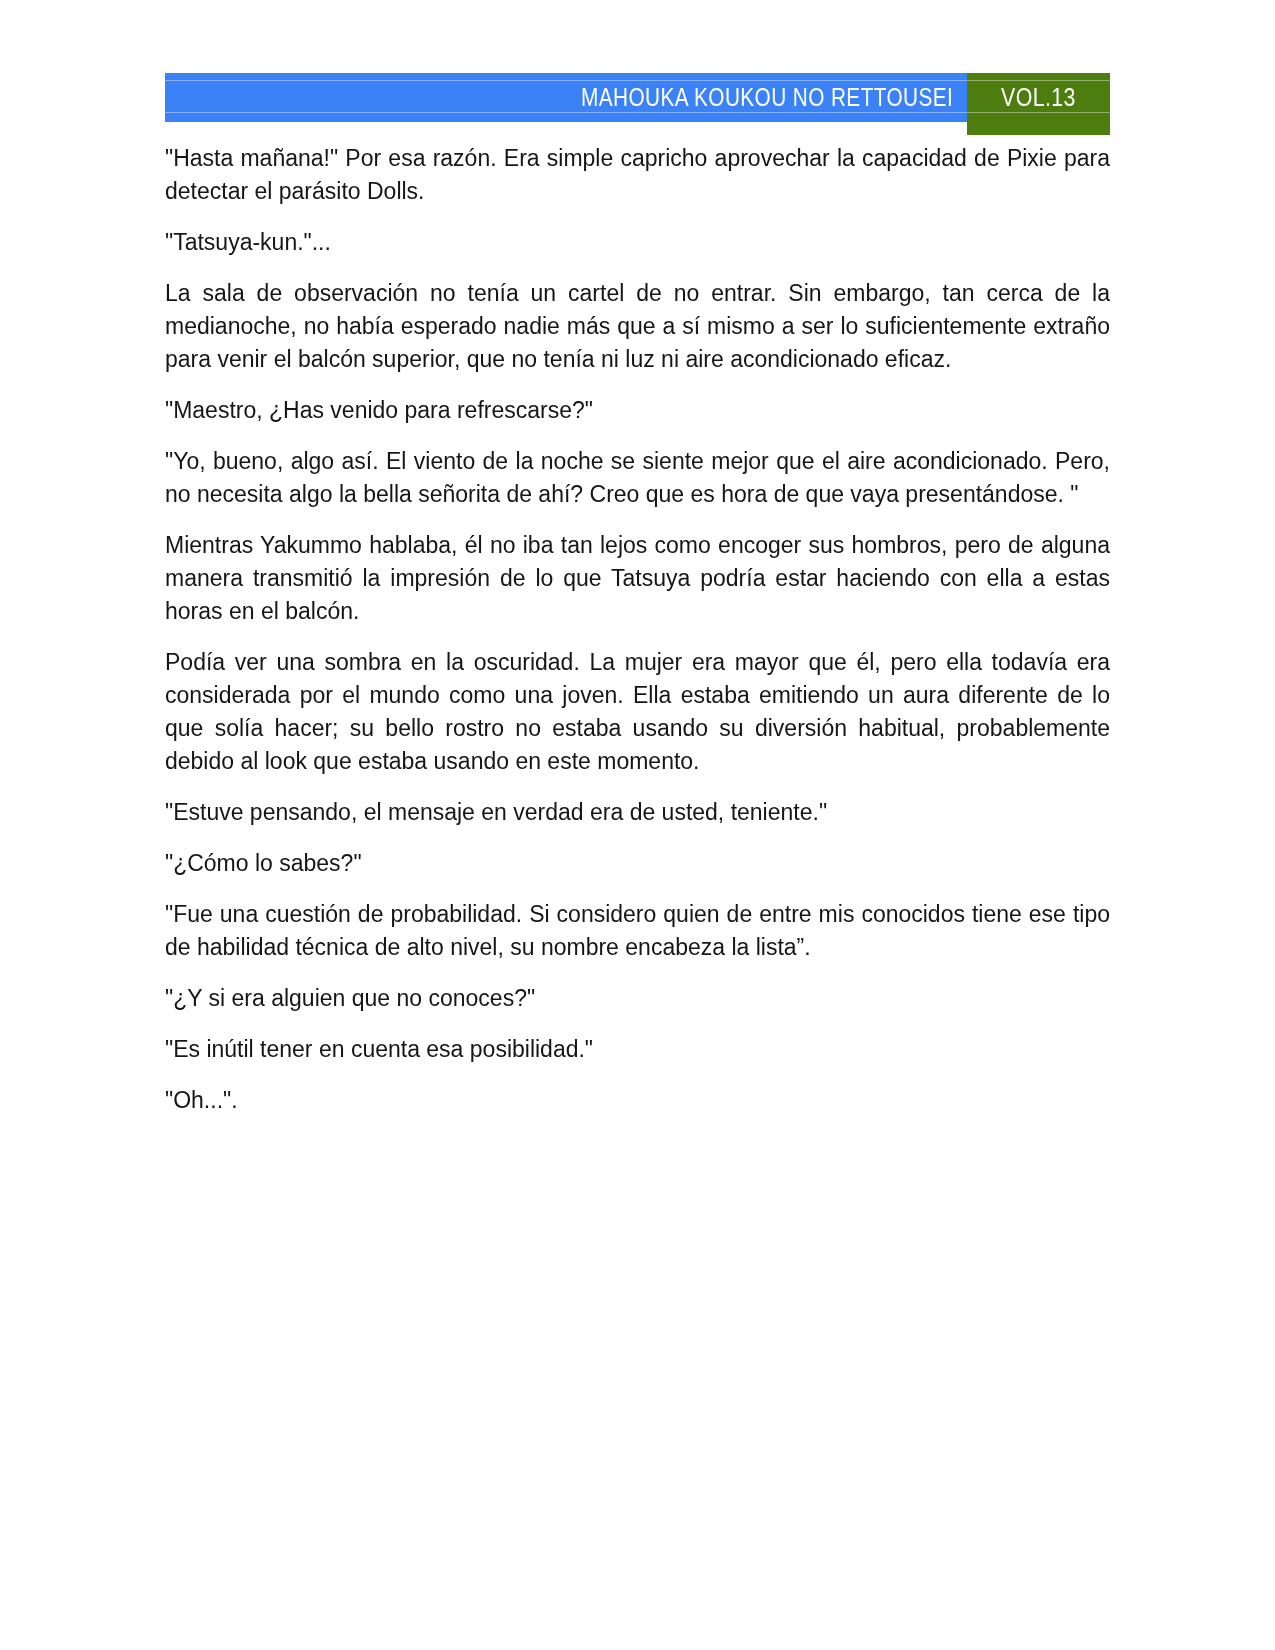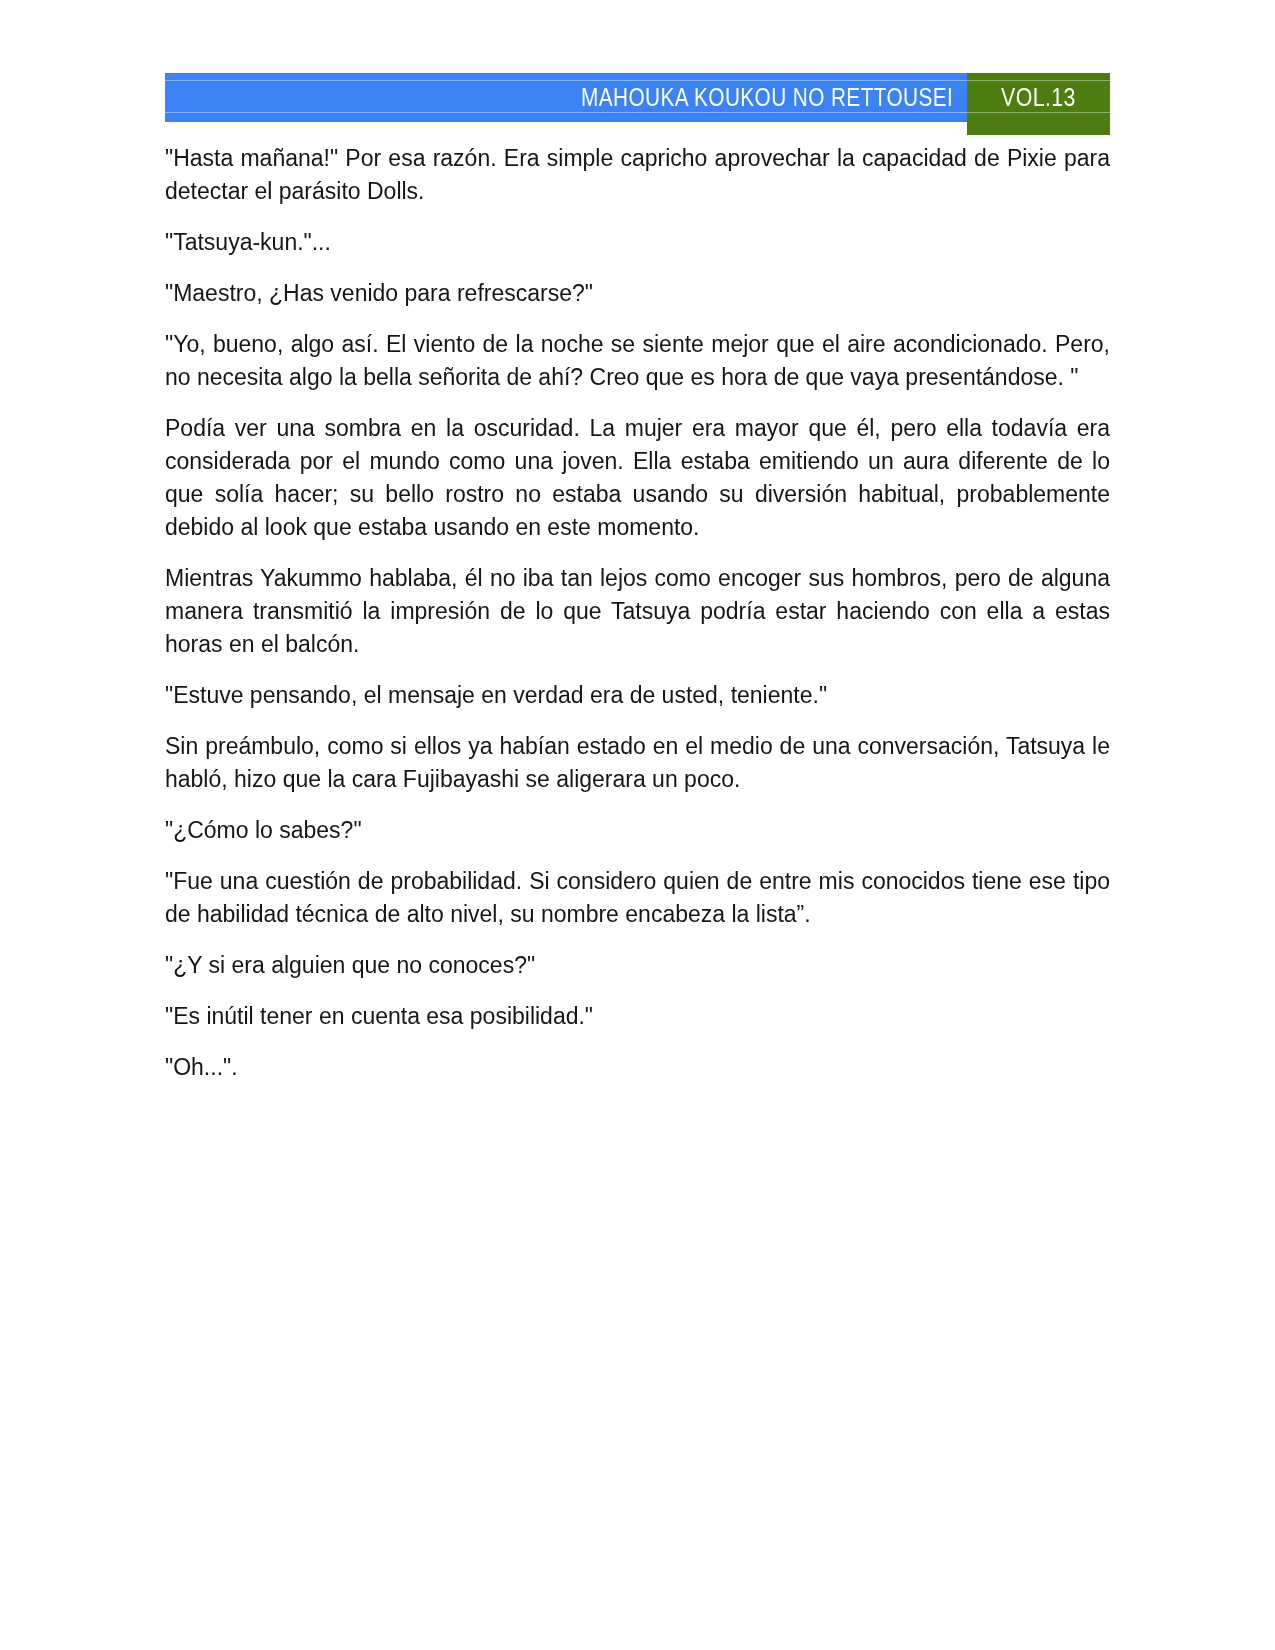--- a/index.html
+++ b/index.html
@@ -106,26 +106,26 @@
     <div class="banner-black">
       <span class="banner-volume">VOL.13</span>
     </div>
     <div class="banner-line line-top"></div>
     <div class="banner-line line-bottom"></div>
   </header>
 
   <main class="text-body" id="paragraph-container">
       <p>"Hasta mañana!" Por esa razón. Era simple capricho aprovechar la capacidad de Pixie para detectar el parásito Dolls.</p>
       <p>"Tatsuya-kun."...</p>
+      <p>La sala de observación no tenía un cartel de no entrar. Sin embargo, tan cerca de la medianoche, no había esperado nadie más que a sí mismo a ser lo suficientemente extraño para venir el balcón superior, que no tenía ni luz ni aire acondicionado eficaz.</p>
       <p>"Maestro, ¿Has venido para refrescarse?"</p>
       <p>"Yo, bueno, algo así. El viento de la noche se siente mejor que el aire acondicionado. Pero, no necesita algo la bella señorita de ahí? Creo que es hora de que vaya presentándose. "</p>
+      <p>Mientras Yakummo hablaba, él no iba tan lejos como encoger sus hombros, pero de alguna manera transmitió la impresión de lo que Tatsuya podría estar haciendo con ella a estas horas en el balcón.</p>
       <p>Podía ver una sombra en la oscuridad. La mujer era mayor que él, pero ella todavía era considerada por el mundo como una joven. Ella estaba emitiendo un aura diferente de lo que solía hacer; su bello rostro no estaba usando su diversión habitual, probablemente debido al look que estaba usando en este momento.</p>
-      <p>Mientras Yakummo hablaba, él no iba tan lejos como encoger sus hombros, pero de alguna manera transmitió la impresión de lo que Tatsuya podría estar haciendo con ella a estas horas en el balcón.</p>
       <p>"Estuve pensando, el mensaje en verdad era de usted, teniente."</p>
-      <p>Sin preámbulo, como si ellos ya habían estado en el medio de una conversación, Tatsuya le habló, hizo que la cara Fujibayashi se aligerara un poco.</p>
       <p>"¿Cómo lo sabes?"</p>
       <p>"Fue una cuestión de probabilidad. Si considero quien de entre mis conocidos tiene ese tipo de habilidad técnica de alto nivel, su nombre encabeza la lista”.</p>
       <p>"¿Y si era alguien que no conoces?"</p>
       <p>"Es inútil tener en cuenta esa posibilidad."</p>
       <p>"Oh...".</p>
     </main>
 
 </div>
 
 </body></html>

